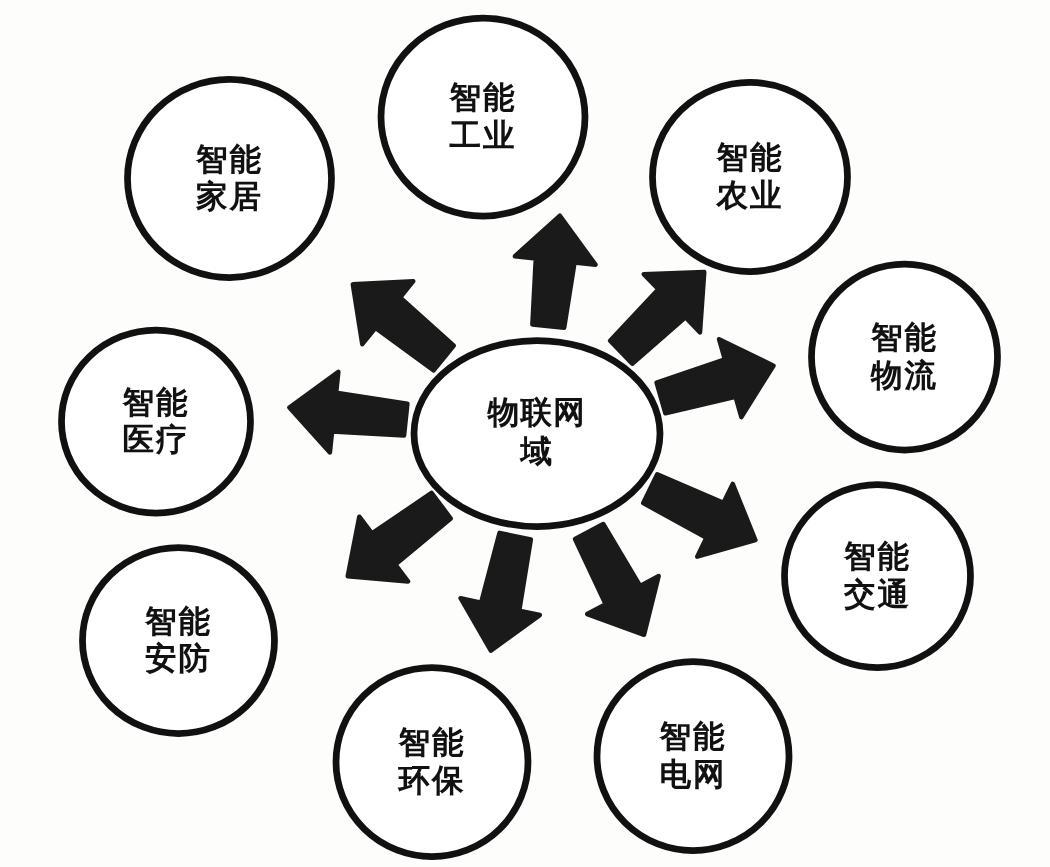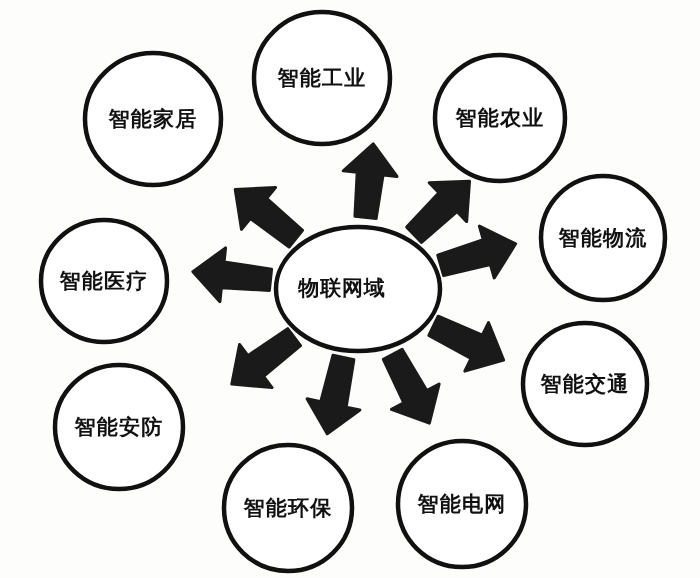--- a/index.html
+++ b/index.html
@@ -22,21 +22,21 @@
   #diagram-svg {
     position: absolute;
     left: 0;
     top: 0;
     width: 700px;
     height: 578px;
   }
   .node-label {
     position: absolute;
     display: flex;
-    flex-direction: row;
+    flex-direction: column;
     align-items: center;
     justify-content: center;
     text-align: center;
     color: #111111;
     font-weight: 700;
     letter-spacing: 0.06em;
     line-height: 1.18;
     pointer-events: none;
     white-space: nowrap;
   }
@@ -108,18 +108,18 @@
         <span>安防</span>
       </div>
       <div class="node-label spoke-label" style="left: 41px; top: 220px; width: 126px; height: 122px;">
         <span>智能</span>
         <span>医疗</span>
       </div>
       <div class="node-label spoke-label" style="left: 85px; top: 53px; width: 136px; height: 132px;">
         <span>智能</span>
         <span>家居</span>
       </div>
-      <div class="node-label hub-label" style="left: 260px; top: 227px; width: 164px; height: 124px;">
+      <div class="node-label hub-label" style="left: 276px; top: 227px; width: 164px; height: 124px;">
         <span>物联网</span>
         <span>域</span>
       </div>
     </div>
 </div>
 
 </body></html>

